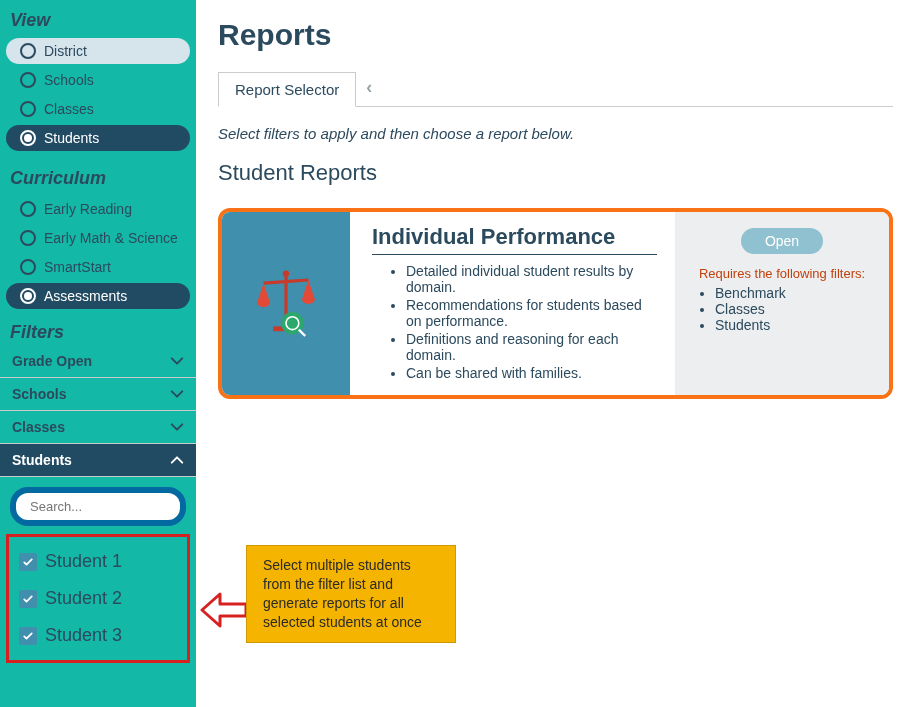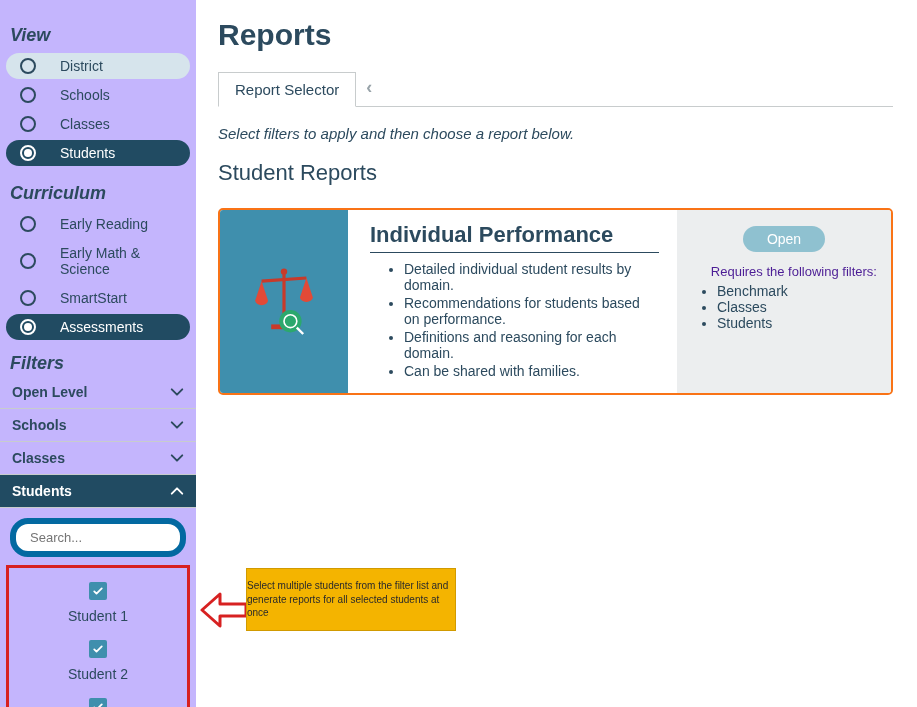--- a/index.html
+++ b/index.html
@@ -10,36 +10,36 @@
     background: #fff;
     width: 917px;
     height: 707px;
     display: flex;
     overflow: hidden;
   }
 
   
   .sidebar {
     width: 196px;
-    background: #c4b5fd;
-    flex-shrink: 0;
-    padding-top: 19px;
+    background: #14b8a6;
+    flex-shrink: 0;
+    padding-top: 4px;
     position: relative;
   }
   .side-heading {
     font-style: italic;
     font-weight: 700;
     font-size: 18px;
     color: #2c4a5e;
     padding: 6px 10px 4px 10px;
   }
   .radio-item {
     display: flex;
     align-items: center;
-    gap: 24px;
+    gap: 8px;
     padding: 5px 8px 5px 14px;
     margin: 3px 6px;
     border-radius: 16px;
     cursor: pointer;
     font-size: 14px;
     color: #2c4a5e;
   }
   .radio-item.highlight { background: #d6e4ec; }
   .radio-item.active { background: #214b62; color: #fff; }
   .radio-circle {
@@ -93,24 +93,23 @@
   .checklist-box {
     margin: 0 6px 8px 6px;
     border: 3px solid #d72121;
     padding: 6px 4px 6px 4px;
   }
   .check-item {
     display: flex;
     align-items: center;
     gap: 8px;
     padding: 8px 6px;
-    font-size: 14px;
-    color: #2c4a5e;
-    cursor: pointer;
-    flex-direction: column;
+    font-size: 18px;
+    color: #2c4a5e;
+    cursor: pointer;
   }
   .ck {
     width: 18px; height: 18px;
     background: #3f8fad;
     border-radius: 2px;
     display: inline-flex;
     align-items: center; justify-content: center;
     flex-shrink: 0;
   }
   .ck svg { display: block; }
@@ -152,22 +151,22 @@
     font-size: 15px;
   }
   .section-title {
     font-size: 22px;
     color: #2c4a5e;
     font-weight: 400;
     margin-bottom: 22px;
   }
   .report-card {
     display: flex;
-    border: 2px solid #f97316;
-    border-radius: 5px;
+    border: 4px solid #f97316;
+    border-radius: 12px;
     overflow: hidden;
     min-height: 154px;
     margin-top: 11px;
   }
   .rc-left {
     width: 128px;
     background: #3f8fad;
     display: flex;
     align-items: center;
     justify-content: center;
@@ -199,39 +198,39 @@
   .open-btn {
     display: inline-block;
     background: #8fc1d0;
     color: #fff;
     padding: 5px 24px;
     border-radius: 18px;
     font-size: 14px;
     margin: 0 auto 12px auto;
     cursor: pointer;
   }
-  .req-label { font-size: 13px; color: #4c1d95; text-align: right; margin-bottom: 4px;}
+  .req-label { font-size: 13px; color: #c2410c; text-align: center; margin-bottom: 4px;}
   .req-list { text-align: left; padding-left: 26px; font-size: 14px; color: #2c4a5e;}
 
   
   .annotation-arrow {
     position: absolute;
     left: 4px;
     top: 590px;
   }
   .annotation-box {
     position: absolute;
     left: 50px;
-    top: 568px;
+    top: 545px;
     width: 210px;
     background: #f4b400;
     color: #2a2a2a;
-    font-size: 10px;
+    font-size: 14px;
     line-height: 1.35;
-    padding: 10px 0;
+    padding: 10px 16px;
     border: 1px solid #d19a00;
   }
 </style>
 </head>
 <body>
 
 <div class="sidebar">
 
   <div class="side-heading">View</div>
 
@@ -267,21 +266,21 @@
     <span>SmartStart</span>
   </div>
   <div class="radio-item active">
     <span class="radio-circle"></span>
     <span>Assessments</span>
   </div>
 
   <div class="filter-heading">Filters</div>
 
   <div class="filter-row">
-    <span>Open Level</span>
+    <span>Grade Open</span>
     <span class="chev-down">
       <svg viewBox="0 0 16 16" width="14" height="14">
           <path d="M2 5l6 6 6-6" stroke="#2c4a5e" stroke-width="2.2" fill="none" stroke-linecap="round" stroke-linejoin="round"></path>
         </svg>
     </span>
   </div>
   <div class="filter-row">
     <span>Schools</span>
     <span class="chev-down">
       <svg viewBox="0 0 16 16" width="14" height="14">

